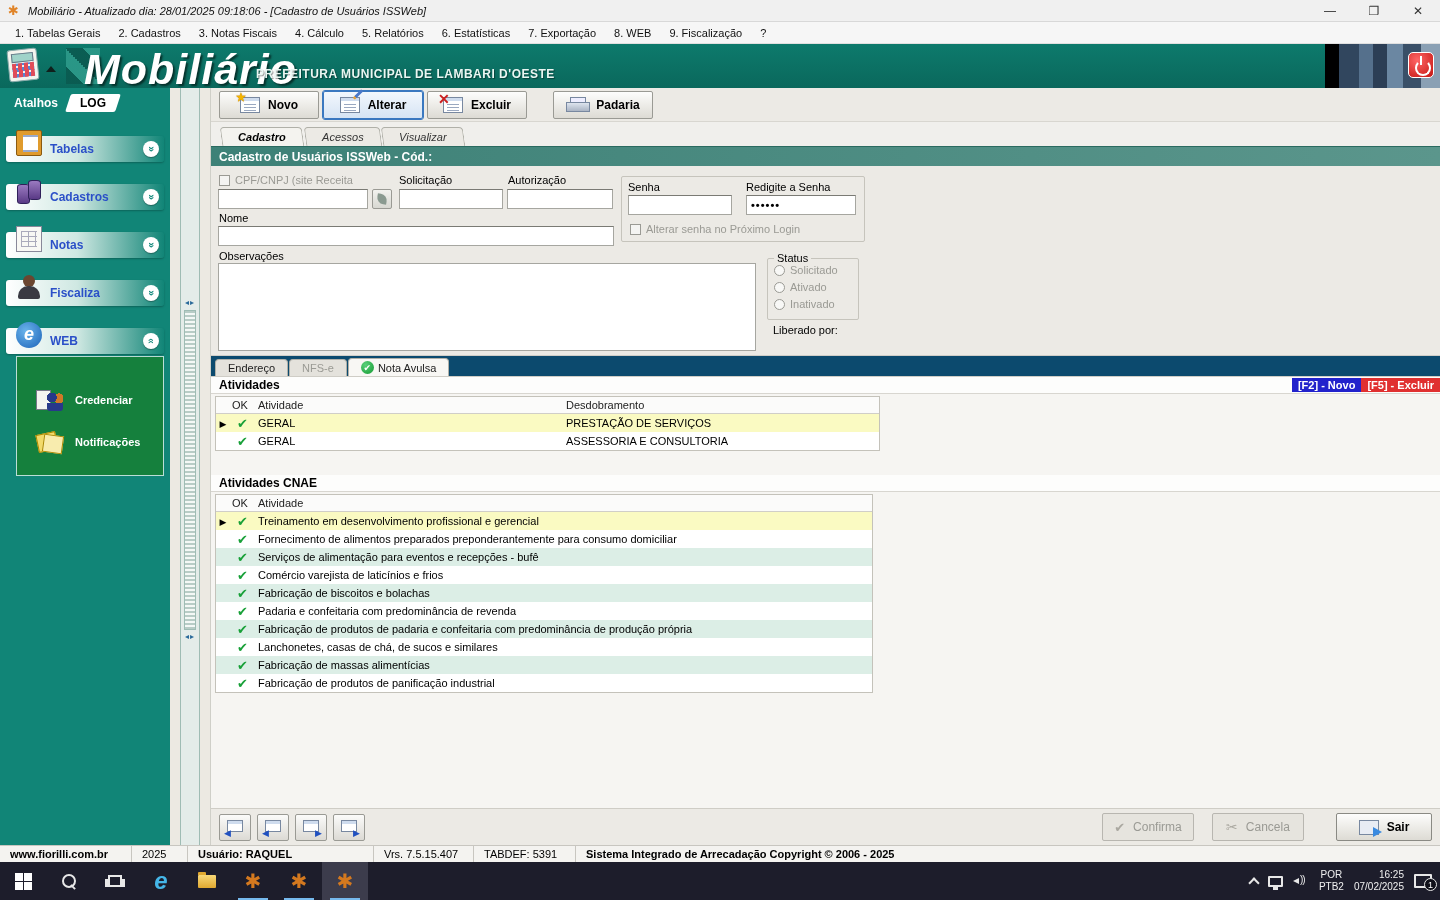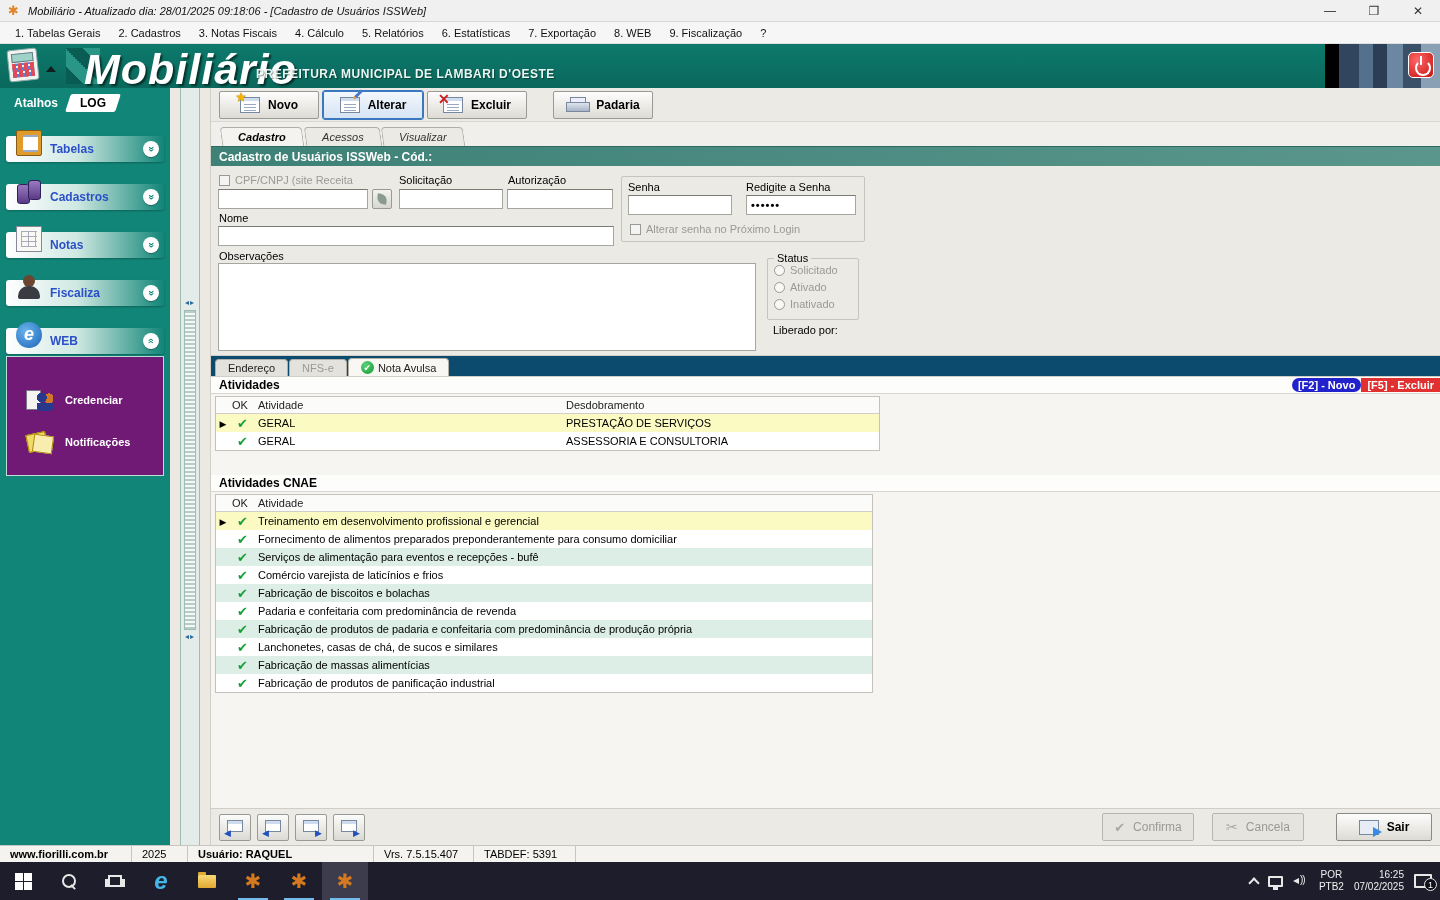--- a/index.html
+++ b/index.html
@@ -57,21 +57,21 @@
       box-shadow:inset 0 -2px 0 #9ac, inset 0 2px 0 #9ac; }
   .si-cadastros::before, .si-cadastros::after { content:""; position:absolute; width:11px; height:18px; background:linear-gradient(180deg,#9a7ac0,#5a3a86); border-radius:4px/3px; border:1px solid #30205a; }
   .si-cadastros::before { left:1px; top:6px; } .si-cadastros::after { left:12px; top:2px; }
   .si-notas { background:#f8f8f4; border:1px solid #889; }
   .si-notas::after { content:""; position:absolute; inset:4px; background:
       repeating-linear-gradient(0deg,#aab 0 1px,transparent 1px 5px),
       repeating-linear-gradient(90deg,#aab 0 1px,transparent 1px 7px); }
   .si-fiscaliza::before { content:""; position:absolute; left:7px; top:1px; width:12px; height:12px; border-radius:50%; background:#6a4630; }
   .si-fiscaliza::after { content:""; position:absolute; left:2px; top:12px; width:22px; height:13px; border-radius:10px 10px 2px 2px; background:#3a3a42; }
   .si-web { background:radial-gradient(circle at 38% 35%,#6ab4ec,#1c63b8); border-radius:50%; color:#fff; font-weight:bold; font-style:italic; font-size:18px; text-align:center; line-height:24px; }
-  .sb-webpanel { margin:2px 6px 0 6px; border:1px solid #bcded6; background:#701a75; padding:14px 0 20px 0; }
+  .sb-webpanel { margin:2px 6px 0 16px; border:1px solid #bcded6; background:#15803d; padding:14px 0 20px 0; }
   .sb-webitem { display:flex; align-items:center; margin:16px 0 0 18px; }
   .sb-webitem .wlabel { color:#fff; font-weight:bold; font-size:11px; margin-left:10px; }
   .si2 { position:relative; width:30px; height:26px; }
   .si-cred::before { content:""; position:absolute; left:1px; top:3px; width:13px; height:18px; background:#f4f4f0; border:1px solid #778; }
   .si-cred::after { content:""; position:absolute; left:12px; top:6px; width:16px; height:18px; background:
       radial-gradient(circle at 30% 25%,#28388a 5px,transparent 5px),
       radial-gradient(circle at 75% 30%,#d07828 5px,transparent 5px),
       linear-gradient(180deg,transparent 10px,#28388a 10px 100%); border-radius:3px; }
   .si-notif::before { content:""; position:absolute; left:2px; top:4px; width:18px; height:16px; background:#f2da6a; border:1px solid #a80; transform:rotate(-12deg); }
   .si-notif::after { content:""; position:absolute; left:8px; top:6px; width:18px; height:16px; background:#f8ecae; border:1px solid #a80; transform:rotate(8deg); }
@@ -129,21 +129,21 @@
   .subtab.disabled { color:#9a9a94; }
   .subtab.active { background:#f8f7f4; font-weight:normal; position:relative; z-index:2; }
   .chk-circle { width:13px; height:13px; border-radius:50%; background:radial-gradient(circle at 35% 30%,#5ad07a,#149a32); color:#fff; font-size:9px; font-weight:bold; display:flex; align-items:center; justify-content:center; }
 
   
   .contentpanel { flex:1; position:relative; background:#f6f5f2; }
   .listhead { display:flex; align-items:center; height:17px; background:#fdfdfc; border-bottom:1px solid #d8d6d0; padding-left:8px; }
   .listhead .ltitle { font-weight:bold; font-size:12px; }
   .hotkeys { margin-left:auto; display:flex; }
   .hk { color:#fff; font-weight:bold; font-size:11px; padding:1px 6px; }
-  .hk.f2 { background:#2222cc;border-radius:7px; }
+  .hk.f2 { background:#2222cc; }
   .hk.f5 { background:#e03030; }
 
   .dtable { background:#fef9c3; border:1px solid #c4c2ba; margin-left:4px; }
   .dtable .thead { display:flex; height:17px; border-bottom:1px solid #d0cec8; color:#222; background:#fbfbfa; }
   .dtable .thead span { padding:2px 2px; }
   .trow { display:flex; height:18px; align-items:center; background:#fff; }
   .cell { overflow:hidden; white-space:nowrap; }
   .c-gutter { width:14px; text-align:center; }
   .c-ok { width:26px; text-align:left; padding-left:7px; }
   .t1 .c-atv { width:308px; padding-left:2px; }
@@ -549,20 +549,21 @@
       </div>
     </div>
   </div>
 
   <div class="statusbar">
     <span class="sseg b w130">www.fiorilli.com.br</span>
     <span class="sseg w55">2025</span>
     <span class="sseg b w185">Usuário: RAQUEL</span>
     <span class="sseg w95">Vrs. 7.5.15.407</span>
     <span class="sseg w96">TABDEF: 5391</span>
+    <span class="sseg b" style="border-right:none;">Sistema Integrado de Arrecadação Copyright © 2006 - 2025</span>
   </div>
 
   <div class="taskbar">
     <span class="tk">
         <span class="start-grid">
           <span></span>
           <span></span>
           <span></span>
           <span></span>
         </span>

